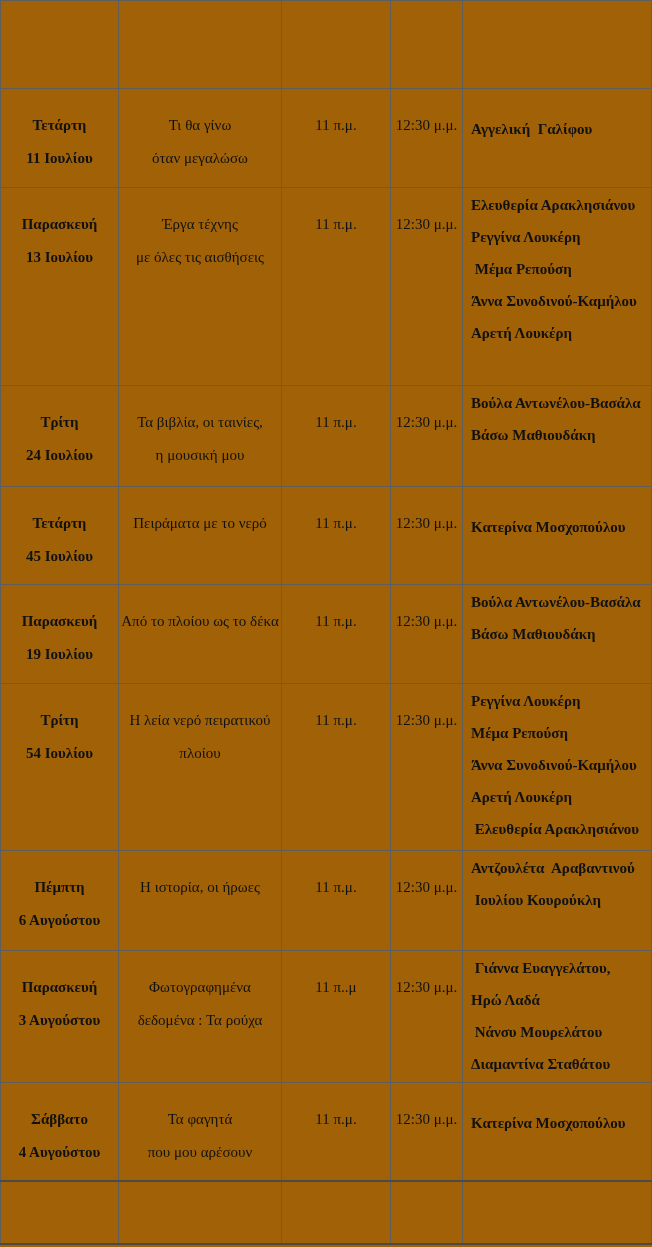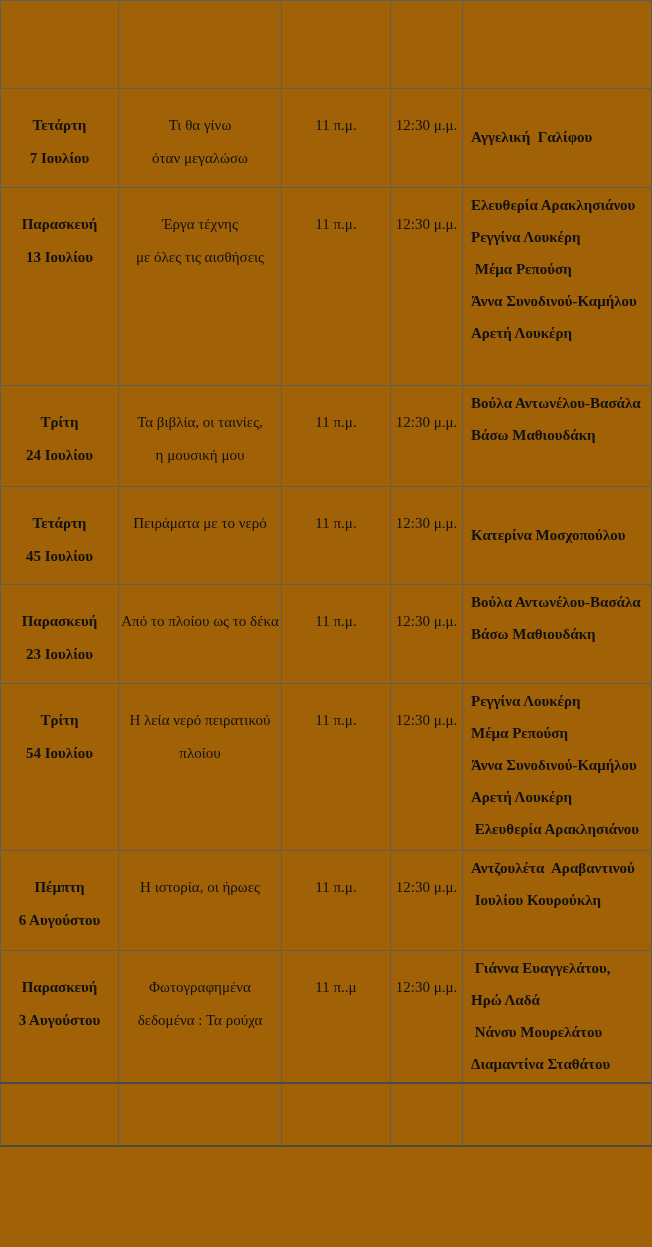--- a/index.html
+++ b/index.html
@@ -33,21 +33,21 @@
     text-align: center;
     padding-top: 20px;
   }
   td.c-date { font-weight: bold; }
   td.c-names {
     text-align: left;
     font-weight: bold;
     padding-left: 8px;
     padding-right: 4px;
   }
-  td.c-names.single { padding-top: 32px; }
+  td.c-names.single { padding-top: 24px; }
   td.c-names.multi  { padding-top: 1px; }
 
   .cell-line { line-height: 33px; white-space: pre-wrap; }
   td.c-names .cell-line { line-height: 32px; }
 </style>
 </head>
 <body>
 
 <div class="page">
   <table class="schedule">
@@ -62,21 +62,21 @@
         <tr style="height: 88px;">
           <td class="c-date"></td>
           <td class="c-topic"></td>
           <td class="c-start"></td>
           <td class="c-end"></td>
           <td class="c-names single"></td>
         </tr>
         <tr style="height: 99px;">
           <td class="c-date">
             <div class="cell-line">Τετάρτη</div>
-            <div class="cell-line">7 Ιουλίου</div>
+            <div class="cell-line">11 Ιουλίου</div>
           </td>
           <td class="c-topic">
             <div class="cell-line">Τι θα γίνω</div>
             <div class="cell-line">όταν μεγαλώσω</div>
           </td>
           <td class="c-start">
             <div class="cell-line">11 π.μ.</div>
           </td>
           <td class="c-end">
             <div class="cell-line">12:30 μ.μ.</div>
@@ -142,21 +142,21 @@
           <td class="c-end">
             <div class="cell-line">12:30 μ.μ.</div>
           </td>
           <td class="c-names single">
             <div class="cell-line">Κατερίνα Μοσχοπούλου</div>
           </td>
         </tr>
         <tr style="height: 99px;">
           <td class="c-date">
             <div class="cell-line">Παρασκευή</div>
-            <div class="cell-line">23 Ιουλίου</div>
+            <div class="cell-line">19 Ιουλίου</div>
           </td>
           <td class="c-topic">
             <div class="cell-line">Από το πλοίου ως το δέκα</div>
           </td>
           <td class="c-start">
             <div class="cell-line">11 π.μ.</div>
           </td>
           <td class="c-end">
             <div class="cell-line">12:30 μ.μ.</div>
           </td>
@@ -220,20 +220,39 @@
             <div class="cell-line">11 π..μ</div>
           </td>
           <td class="c-end">
             <div class="cell-line">12:30 μ.μ.</div>
           </td>
           <td class="c-names multi">
             <div class="cell-line"> Γιάννα Ευαγγελάτου,</div>
             <div class="cell-line">Ηρώ Λαδά</div>
             <div class="cell-line"> Νάνσυ Μουρελάτου</div>
             <div class="cell-line">Διαμαντίνα Σταθάτου</div>
+          </td>
+        </tr>
+        <tr style="height: 98px;">
+          <td class="c-date">
+            <div class="cell-line">Σάββατο</div>
+            <div class="cell-line">4 Αυγούστου</div>
+          </td>
+          <td class="c-topic">
+            <div class="cell-line">Τα φαγητά</div>
+            <div class="cell-line">που μου αρέσουν</div>
+          </td>
+          <td class="c-start">
+            <div class="cell-line">11 π.μ.</div>
+          </td>
+          <td class="c-end">
+            <div class="cell-line">12:30 μ.μ.</div>
+          </td>
+          <td class="c-names single">
+            <div class="cell-line">Κατερίνα Μοσχοπούλου</div>
           </td>
         </tr>
         <tr class="thick-top thick-bottom" style="height: 63px;">
           <td class="c-date"></td>
           <td class="c-topic"></td>
           <td class="c-start"></td>
           <td class="c-end"></td>
           <td class="c-names single"></td>
         </tr>
       </tbody>

